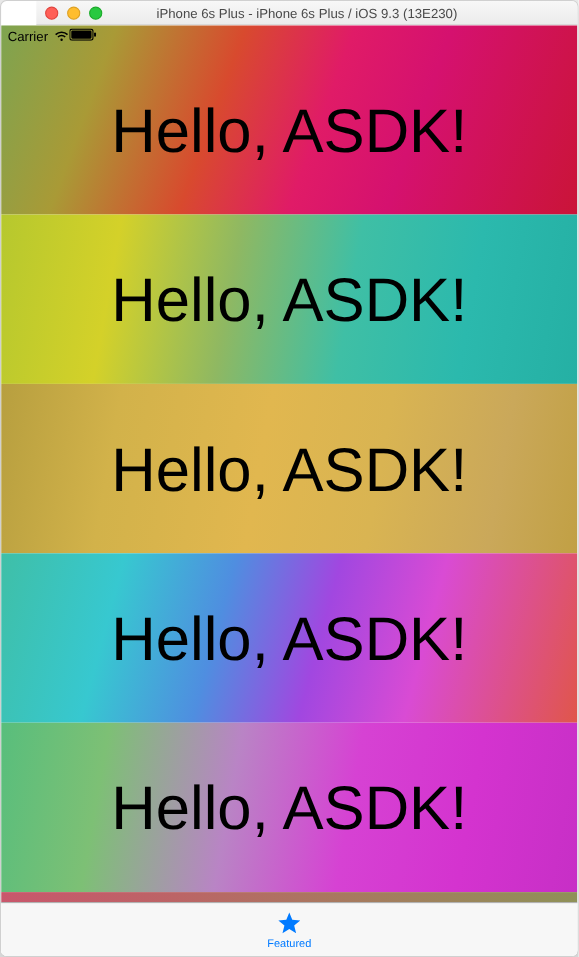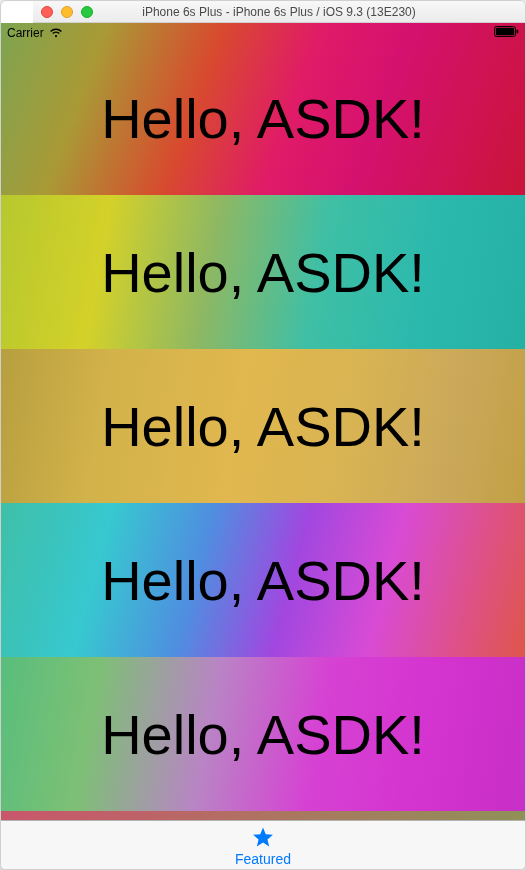--- a/index.html
+++ b/index.html
@@ -51,21 +51,20 @@
       height: 846px;
       background: #fff;
       display: flex;
       flex-direction: column;
       position: relative;
     }
     .status-bar {
       height: 20px;
       display: flex;
       align-items: center;
-      justify-content: space-between;
       padding: 0 6px;
       font-size: 12px;
       font-weight: 500;
       color: #000;
       position: absolute;
       top: 0; left: 0; right: 0;
       z-index: 10;
     }
     .status-left { display: flex; align-items: center; gap: 5px; }
     .status-time { font-weight: 600; position:absolute; left:0; right:0; text-align:center; }
@@ -104,21 +103,21 @@
       border-top: 0.5px solid #b2b2b2;
       display: flex;
     }
     .tab-item {
       flex: 1;
       display: flex;
       flex-direction: column;
       align-items: center;
       justify-content: center;
       gap: 1px;
-      font-size: 14px;
+      font-size: 10px;
       cursor: pointer;
     }
     .tab-item.active { color: #007aff; }
     .tab-item.inactive { color: #8e8e93; }
     .tab-icon { width: 26px; height: 26px; display:flex; align-items:center; justify-content:center; }
   </style>
 </head>
 <body>
 
 <div class="mac-window">

